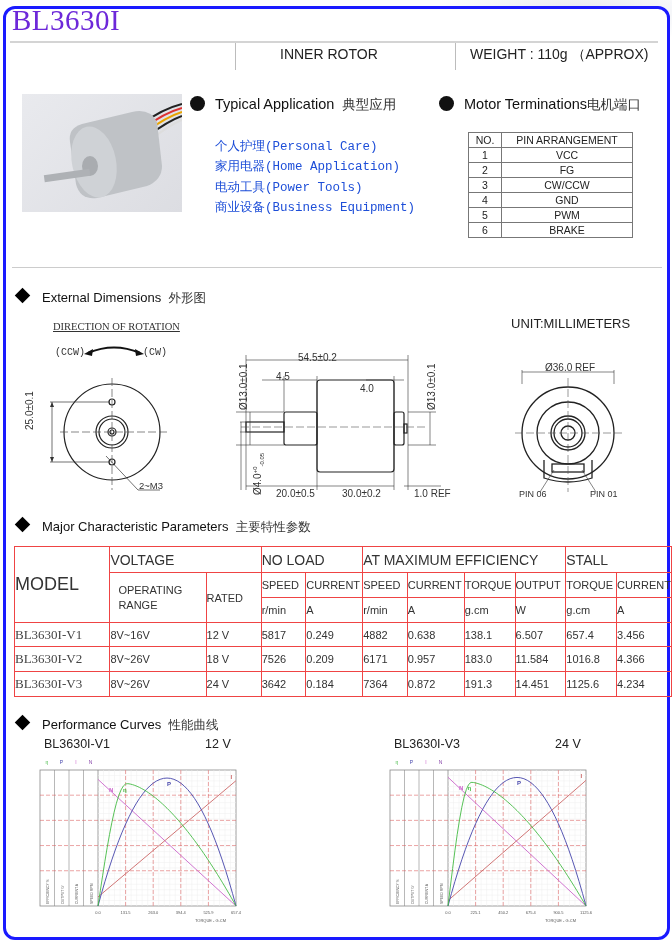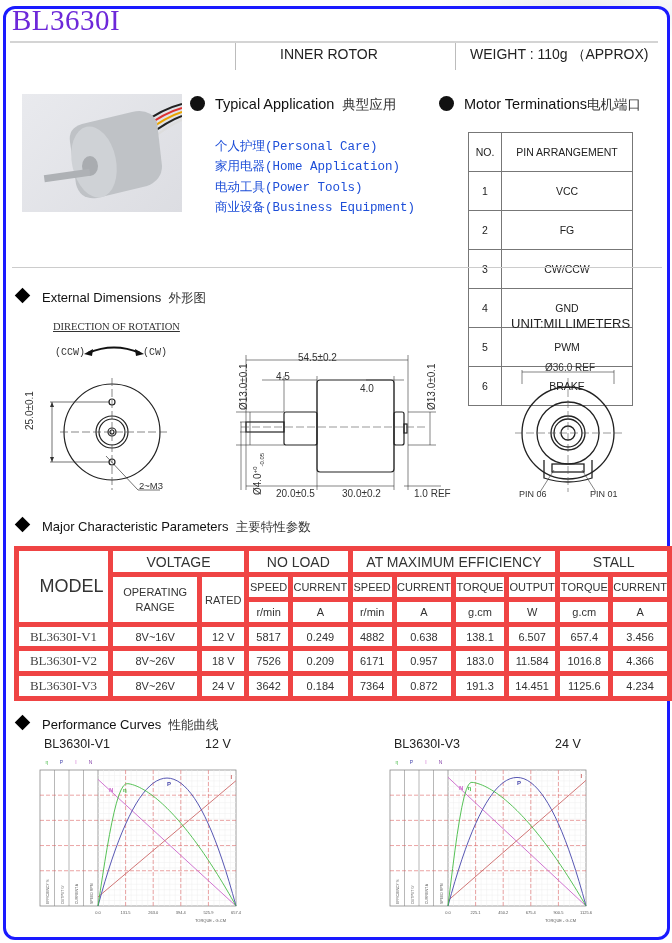--- a/index.html
+++ b/index.html
@@ -13,33 +13,33 @@
   .vsep { position:absolute; top:0; width:1px; height:27px; background:#bcbcbc; }
 
   .photo { position:absolute; left:22px; top:94px; width:160px; height:118px; background:linear-gradient(135deg,#e9eaee,#dcdde2); }
   .bullet-round { display:inline-block; width:15px; height:15px; border-radius:50%; background:#111; vertical-align:-2px; margin-right:10px; }
   .sect-h { position:absolute; font-size:14.5px; color:#111; white-space:nowrap; }
   .cn { font-family:"DejaVu Serif", serif; font-size:13.5px; color:#333; }
   .app-list { position:absolute; left:215px; top:137px; font-family:"Liberation Mono", monospace; font-size:12.5px; line-height:20.3px; color:#1d4ed8; }
   .app-list div { white-space:nowrap; }
 
   table.pins { position:absolute; left:468px; top:132px; border-collapse:collapse; font-size:10.5px; }
-  table.pins td { border:1px solid #777; height:14px; padding:12px 4px; text-align:center; }
+  table.pins td { border:1px solid #777; height:14px; padding:0 4px; text-align:center; }
   table.pins td.no { width:24px; }
   table.pins td.pn { width:122px; }
 
   .diamond { display:inline-block; width:11px; height:11px; background:#000; transform:rotate(45deg); margin:0 14px 0 3px; vertical-align:1px; }
 
   .dim-label { position:absolute; font-size:10px; color:#333; white-space:nowrap; }
   .drawing { position:absolute; }
 
   table.params { position:absolute; left:14px; top:546px; border-collapse:collapse; font-size:11px; color:#333; }
-  table.params td { border:5px solid #ef4444; text-align:center; padding:0; }
+  table.params td { border:1px solid #ef4444; padding:0; }
   table.params .big { font-size:14px; }
-  table.params .model { font-size:18px;padding-left:16px; }
+  table.params .model { font-size:18px; }
   table.params .mono { font-family:"Liberation Serif", serif; font-size:13px; color:#444; }
 
   .chart-title { position:absolute; font-size:12.5px; color:#222; }
   svg text { font-family:"Liberation Sans", sans-serif; }
 </style>
 </head>
 <body>
 
 <div class="glare"></div>
 <div class="frame"></div>

